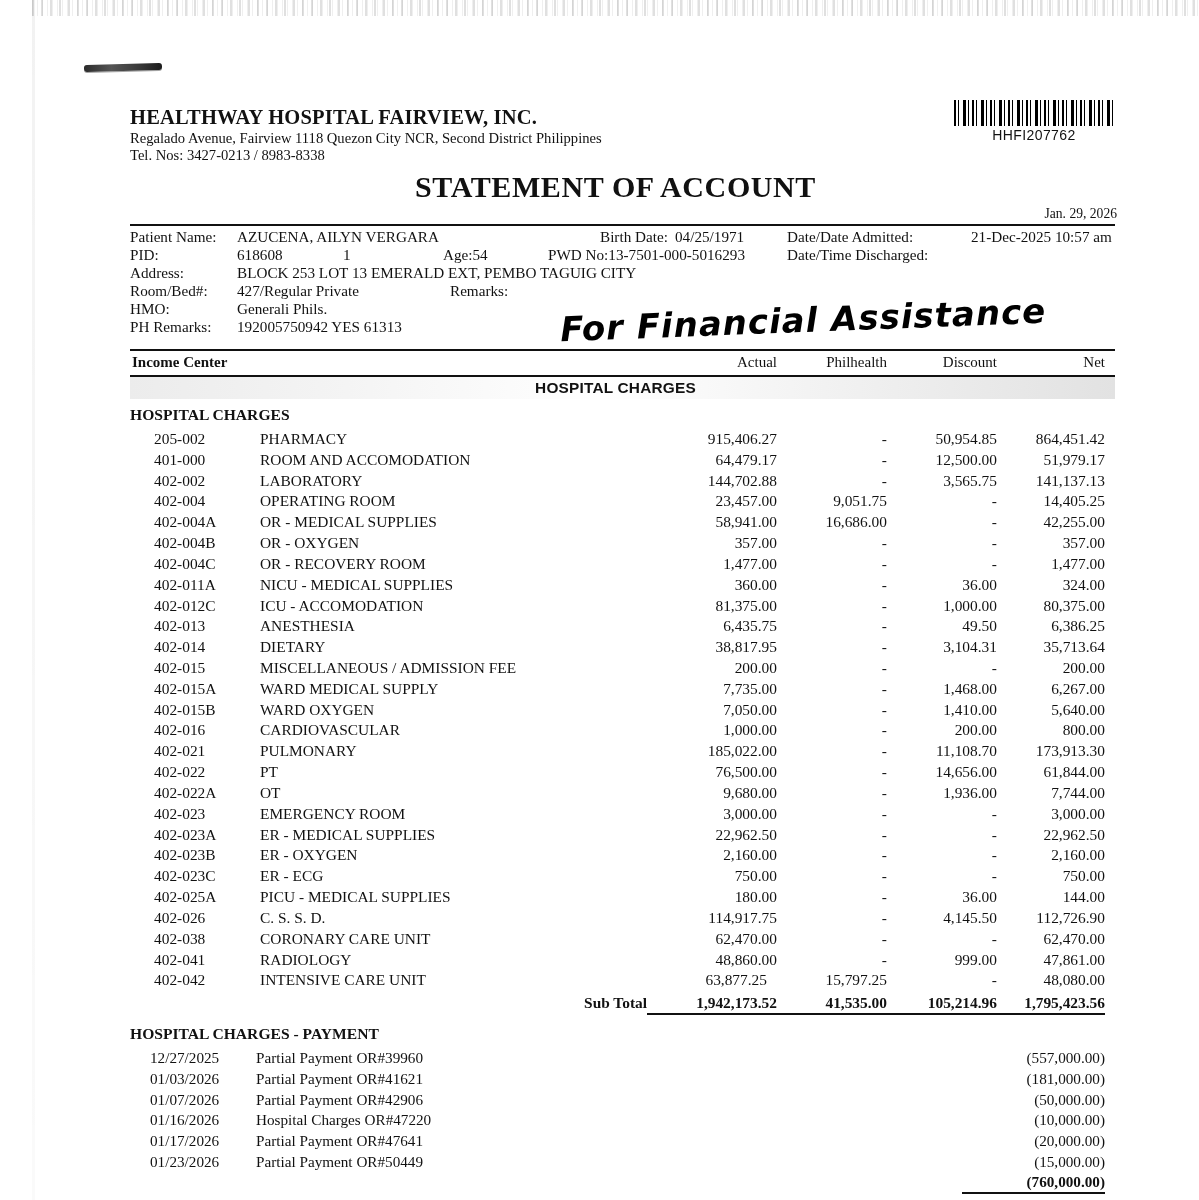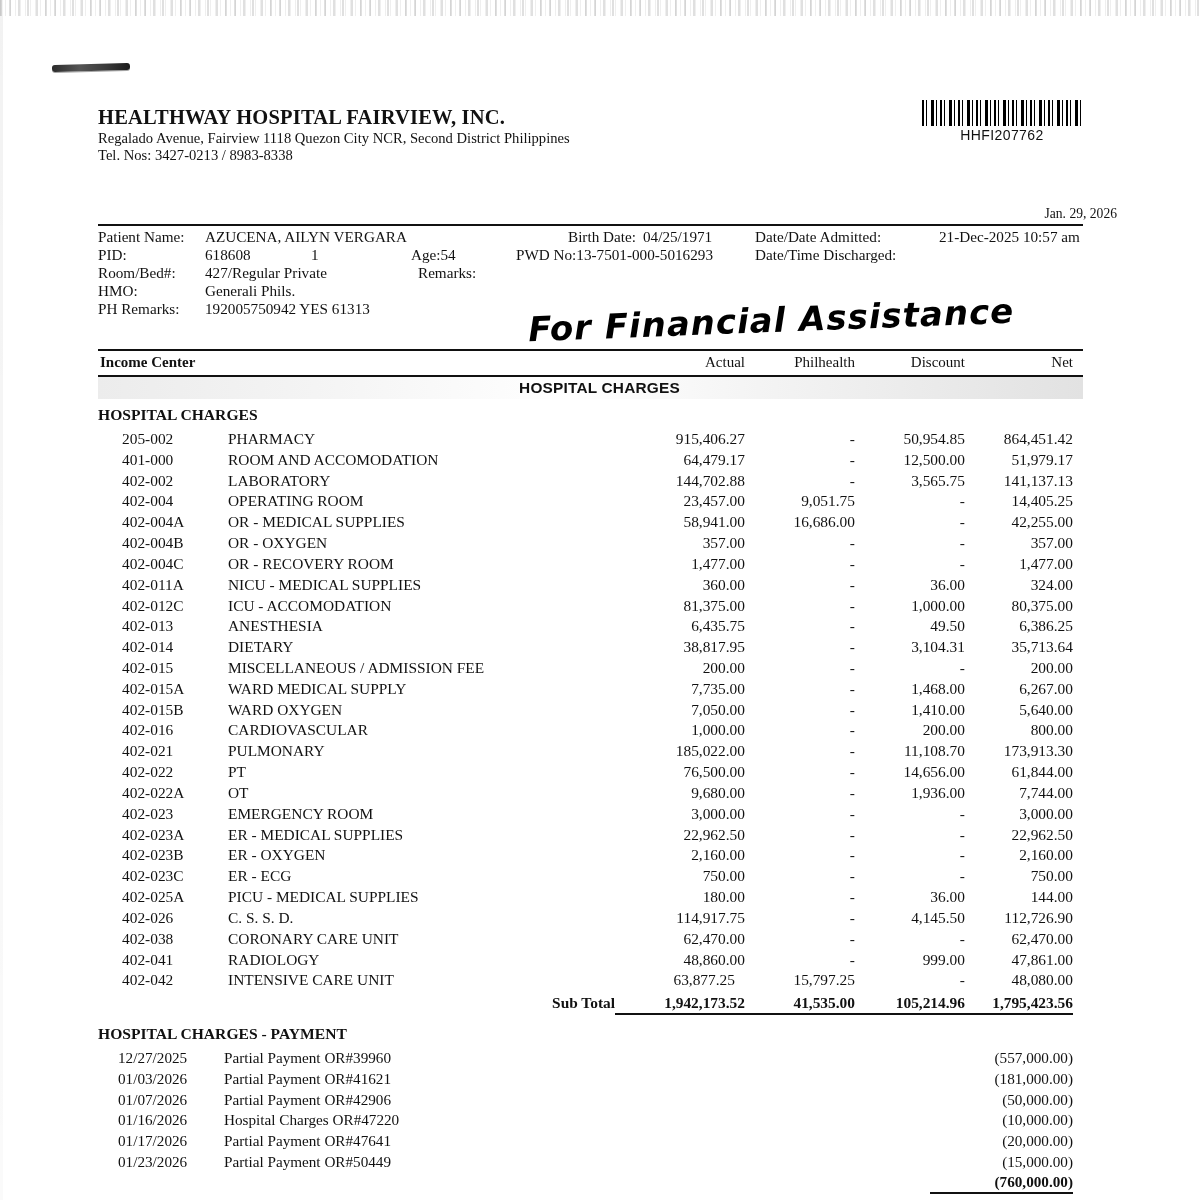--- a/index.html
+++ b/index.html
@@ -5,21 +5,21 @@
   html,body{margin:0;padding:0;}
   body{
     width:1199px;height:1200px;
     background:#ffffff;
     font-family:"Liberation Serif", serif;
     color:#111;
     position:relative;
     overflow:hidden;
     -webkit-font-smoothing:antialiased;
   }
-  .page{position:absolute;inset:0;}
+  .page{position:absolute;inset:0;margin-left:32px;}
 
   
   .scan-speckle{
     position:absolute;left:0;top:0;width:1199px;height:16px;
     background:
       repeating-linear-gradient(90deg, rgba(70,70,70,.30) 0 2px, rgba(255,255,255,0) 2px 9px),
       repeating-linear-gradient(90deg, rgba(120,120,120,.22) 0 1px, rgba(255,255,255,0) 1px 5px);
     opacity:.55;
   }
   .scan-smudge{
@@ -134,20 +134,21 @@
 
   <div class="hosp-name">HEALTHWAY HOSPITAL FAIRVIEW, INC.</div>
   <div class="hosp-addr">Regalado Avenue, Fairview 1118 Quezon City NCR, Second District Philippines</div>
   <div class="hosp-tel">Tel. Nos: 3427-0213 / 8983-8338</div>
 
   <div class="barcode-wrap">
     <div class="barcode"></div>
     <div class="barcode-txt">HHFI207762</div>
   </div>
 
+  <div class="soa-title">STATEMENT OF ACCOUNT</div>
   <div class="soa-date">Jan. 29, 2026</div>
 
   <div class="rule info-rule-top"></div>
   <div class="rule info-rule-bot"></div>
 
   <div class="info">
     <div class="row">
       <span class="lbl">Patient Name:</span>
       <span class="val">AZUCENA, AILYN  VERGARA</span>
       <span class="r-lbl" style="left:470px">Birth Date:</span>
@@ -156,20 +157,24 @@
       <span class="r-val" style="left:841px">21-Dec-2025 10:57 am</span>
     </div>
     <div class="row">
       <span class="lbl">PID:</span>
       <span class="val">618608</span>
       <span class="val2">1</span>
       <span class="val3">Age:54</span>
       <span class="r-val" style="left:418px">PWD No:13-7501-000-5016293</span>
       <span class="r-lbl" style="left:657px">Date/Time Discharged:</span>
       <span class="r-val" style="left:841px"></span>
+    </div>
+    <div class="row">
+      <span class="lbl">Address:</span>
+      <span class="val">BLOCK 253 LOT 13 EMERALD EXT, PEMBO TAGUIG CITY</span>
     </div>
     <div class="row">
       <span class="lbl">Room/Bed#:</span>
       <span class="val">427/Regular Private</span>
       <span class="r-lbl" style="left:320px">Remarks:</span>
       <span class="r-val" style="left:430px"></span>
     </div>
     <div class="row">
       <span class="lbl">HMO:</span>
       <span class="val">Generali Phils.</span>

